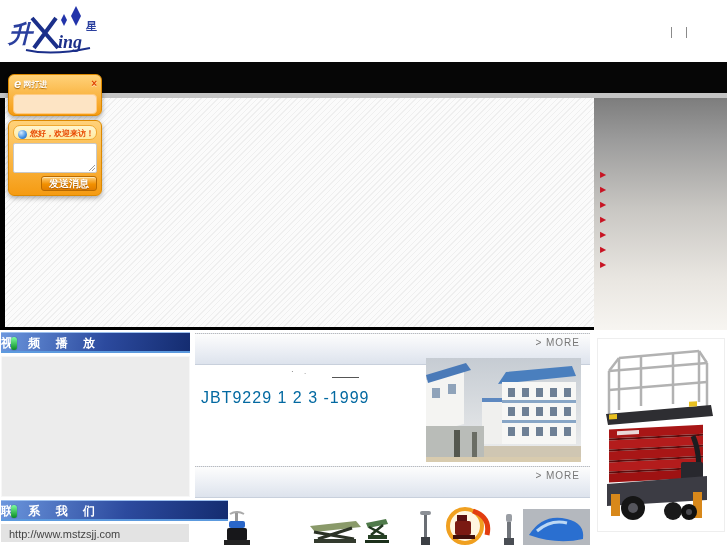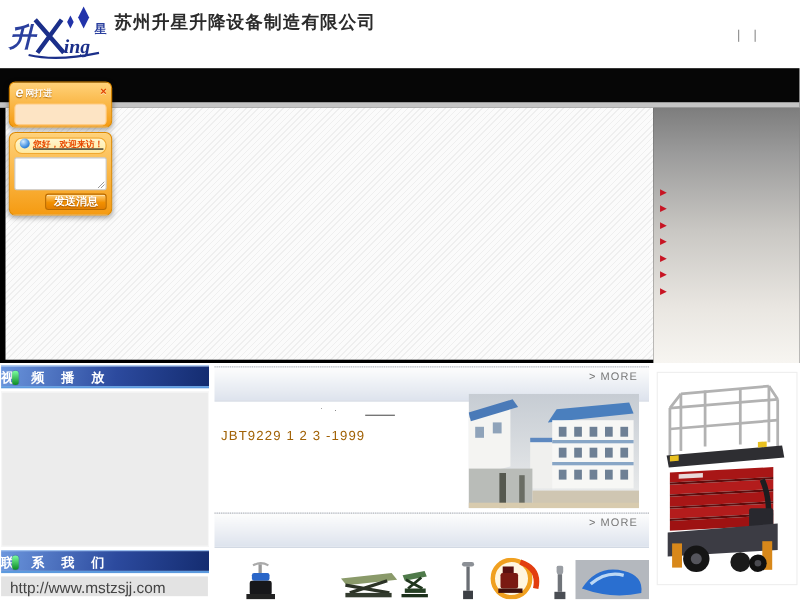--- a/index.html
+++ b/index.html
@@ -37,22 +37,22 @@
     box-shadow:0 2px 5px rgba(0,0,0,.35);
   }
   .chat-box.top{height:40px;margin-bottom:4px;}
   .chat-head{display:flex;align-items:center;height:16px;padding:1px 4px 0 5px;}
   .chat-elogo{font-size:13px;font-style:italic;font-weight:bold;color:#fff;text-shadow:0 1px 1px #a06000;line-height:14px;}
   .chat-title{font-size:8px;font-weight:bold;color:#fff;margin-left:2px;flex:1;text-shadow:0 1px 1px #b06a00;}
   .chat-close{font-size:10px;font-weight:bold;color:#e04400;text-shadow:0 1px 0 #ffe0b0;cursor:pointer;line-height:10px;}
   .chat-panel{margin:2px 4px;height:18px;background:#fde4c4;border:1px solid #ffca80;border-radius:4px;}
   .chat-box.main{padding:4px;}
   .chat-greet{
-    display:flex;align-items:flex-start;gap:3px;height:13px;padding:0 4px;
-    background:linear-gradient(#fff6cf,#ffe9a0);border:1px solid #f0a830;border-radius:7px;text-decoration:underline;
+    display:flex;align-items:flex-end;gap:3px;height:13px;padding:0 4px;
+    background:linear-gradient(#fff6cf,#ffe9a0);border:1px solid #f0a830;border-radius:7px;
   }
   .globe-icon{width:9px;height:9px;border-radius:50%;
     background:radial-gradient(circle at 35% 30%,#d6ecff,#3f8de0 60%,#1a5cb0);flex:none;}
   .chat-greet-text{font-size:8px;font-weight:bold;color:#e84800;white-space:nowrap;}
   .chat-input-wrap{position:relative;margin-top:3px;}
   .chat-input{
     display:block;width:100%;height:30px;box-sizing:border-box;resize:none;
     border:1px solid #c8c8c8;border-radius:2px;background:#fff;font-size:9px;padding:2px;outline:none;
   }
   .resize-marks{position:absolute;right:2px;bottom:2px;width:6px;height:6px;
@@ -69,56 +69,55 @@
     position:absolute;height:21px;line-height:21px;
     background:linear-gradient(100deg,#6b96dd 0%,#2c4a9e 55%,#142c70 100%);
     border-top:1px solid #9dc0ee;border-bottom:2px solid #5c9ade;
     color:#fff;font-weight:bold;font-size:12px;letter-spacing:6px;
     box-sizing:border-box;
   }
   .bar-icon{position:absolute;left:10px;top:4px;width:6px;height:13px;border-radius:3px;
     background:linear-gradient(#7dffa0,#0a8a22);box-shadow:0 0 1px #033;}
   .video-bar{left:1px;top:332px;width:189px;}
   .video-box{position:absolute;left:1px;top:356px;width:187px;height:139px;background:#ececec;border:1px solid #f7f7f7;}
-  .contact-bar{left:1px;top:500px;width:189px;}
+  .contact-bar{left:1px;top:500px;width:227px;}
   .url-box{position:absolute;left:1px;top:524px;width:188px;height:18px;background:#e3e3e3;
-    font-size:14px;color:#444;line-height:21px;padding-left:8px;box-sizing:border-box;}
+    font-size:11px;color:#444;line-height:21px;padding-left:8px;box-sizing:border-box;}
   .more-bar{
     position:absolute;left:195px;width:395px;height:32px;line-height:18px;
     background:linear-gradient(#fdfdfd,#dde3ed);
     border-top:1px dotted #bbb;border-bottom:1px solid #c8d0dc;
     text-align:right;padding-right:10px;box-sizing:border-box;
     font-size:10px;color:#777;letter-spacing:1px;
   }
   .more-bar a{color:#777;text-decoration:none;cursor:pointer;}
   .more1{top:333px;} .more2{top:466px;}
   .frag{position:absolute;left:291px;top:367px;font-size:8px;color:#777;letter-spacing:4px;}
   .frag-line{position:absolute;left:332px;top:377px;width:27px;height:1px;background:#555;}
-  .news-item{position:absolute;left:201px;top:389px;font-size:12px;color:#a16207;letter-spacing:1px;cursor:pointer;text-align:center;}
+  .news-item{position:absolute;left:201px;top:389px;font-size:16px;color:#0369a1;letter-spacing:1px;cursor:pointer;text-align:center;}
   .factory{position:absolute;left:426px;top:358px;width:155px;height:104px;cursor:pointer;}
   .lift-box{position:absolute;left:597px;top:338px;width:126px;height:192px;background:#fff;border:1px solid #eee;}
   .lift{position:absolute;left:3px;top:5px;cursor:pointer;}
   .thumb{position:absolute;cursor:pointer;}
   .t1{left:222px;top:511px;} .t2{left:306px;top:519px;} .t3{left:364px;top:517px;}
   .t4{left:418px;top:511px;} .t5{left:443px;top:507px;} .t6{left:502px;top:514px;} .t7{left:523px;top:509px;}
 </style>
 </head>
 <body>
 
 <div class="site-header">
   <svg class="logo" viewBox="0 0 92 54">
     <polygon points="58,10 61,16 58,22 55,16" fill="#2233aa"></polygon>
     <polygon points="70,2 75,12 70,22 65,12" fill="#2233aa"></polygon>
     <text x="2" y="38" font-size="24" font-style="italic" font-weight="bold" fill="#2a3f9e" font-family="serif">升</text>
     <path d="M26 14 L52 44 M50 14 L28 44" stroke="#1b2f8a" stroke-width="4" fill="none"></path>
     <path d="M20 46 Q46 52 84 44" stroke="#1b2f8a" stroke-width="2" fill="none"></path>
     <text x="52" y="44" font-size="18" font-style="italic" font-weight="bold" fill="#1b2f8a" font-family="serif">ing</text>
     <text x="80" y="26" font-size="11" font-weight="bold" fill="#2a3f9e">星</text>
   </svg>
-  <div class="company-line1">苏州升星升降设备制造有限公司</div>
   <div class="hdr-sep s1"></div>
   <div class="hdr-sep s2"></div>
 </div>
 
 <div class="navbar"></div>
 
 <div class="banner">
   <div class="banner-strip"></div>
   <div class="banner-flash"></div>
   <div class="banner-side">

